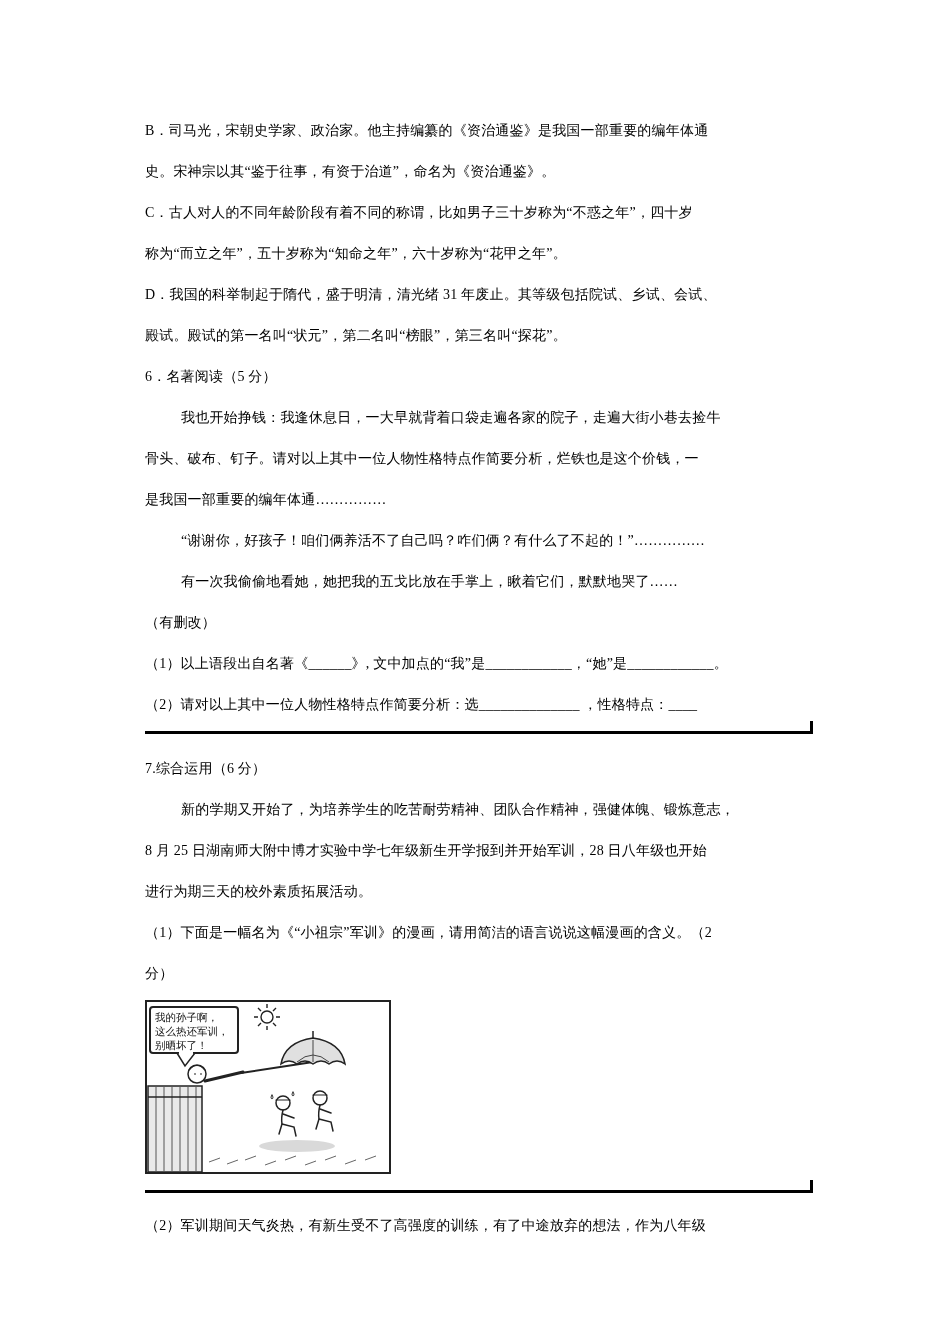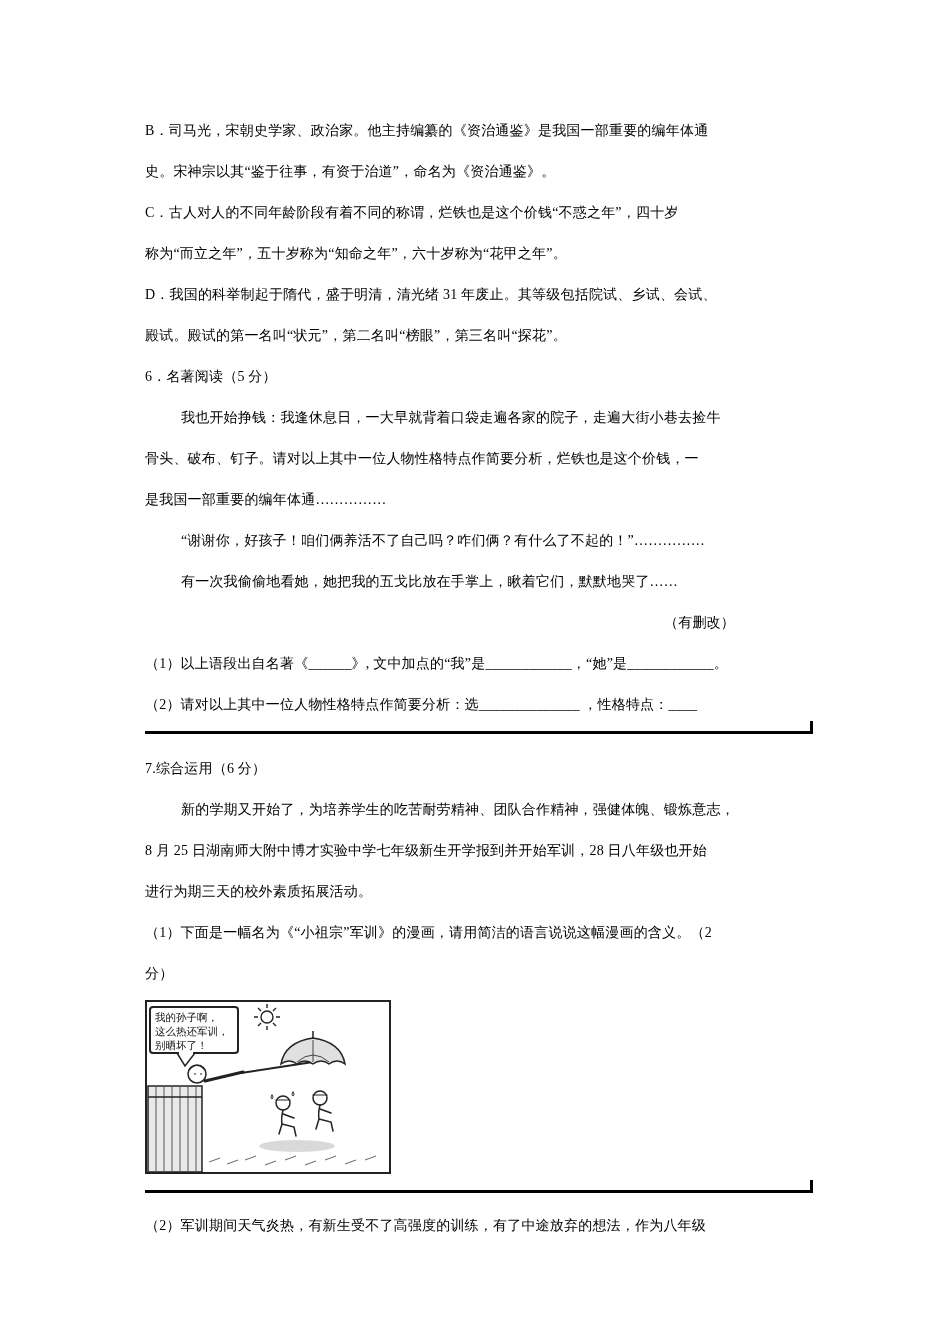--- a/index.html
+++ b/index.html
@@ -19,21 +19,21 @@
     width:668px;
   }
   .line {
     font-size:14px;
     line-height:41px;
     height:41px;
     white-space:nowrap;
     letter-spacing:0.2px;
   }
   .indent { text-indent:36px; }
-  .note-right { text-align:right; padding-right:78px; }
+  .note-right { padding-right:78px; }
   .divider {
     position:relative;
     height:3px;
     background:#000;
   }
   .divider .tick {
     position:absolute;
     right:0; bottom:3px;
     width:3px; height:10px;
     background:#000;
@@ -48,21 +48,21 @@
   .comic svg { font-family:"Liberation Serif","DejaVu Serif",serif; }
 </style>
 </head>
 <body>
 
 <div class="page">
   <div class="content">
 
     <div class="line">B．司马光，宋朝史学家、政治家。他主持编纂的《资治通鉴》是我国一部重要的编年体通</div>
     <div class="line">史。宋神宗以其“鉴于往事，有资于治道”，命名为《资治通鉴》。</div>
-    <div class="line">C．古人对人的不同年龄阶段有着不同的称谓，烂铁也是这个价钱“不惑之年”，四十岁</div>
+    <div class="line">C．古人对人的不同年龄阶段有着不同的称谓，比如男子三十岁称为“不惑之年”，四十岁</div>
     <div class="line">称为“而立之年”，五十岁称为“知命之年”，六十岁称为“花甲之年”。</div>
     <div class="line">D．我国的科举制起于隋代，盛于明清，清光绪 31 年废止。其等级包括院试、乡试、会试、</div>
     <div class="line">殿试。殿试的第一名叫“状元”，第二名叫“榜眼”，第三名叫“探花”。</div>
 
     <div class="line">6．名著阅读（5 分）</div>
     <div class="line indent">我也开始挣钱：我逢休息日，一大早就背着口袋走遍各家的院子，走遍大街小巷去捡牛</div>
     <div class="line">骨头、破布、钉子。请对以上其中一位人物性格特点作简要分析，烂铁也是这个价钱，一</div>
     <div class="line">是我国一部重要的编年体通……………</div>
     <div class="line indent">“谢谢你，好孩子！咱们俩养活不了自己吗？咋们俩？有什么了不起的！”……………</div>
     <div class="line indent">有一次我偷偷地看她，她把我的五戈比放在手掌上，瞅着它们，默默地哭了……</div>

